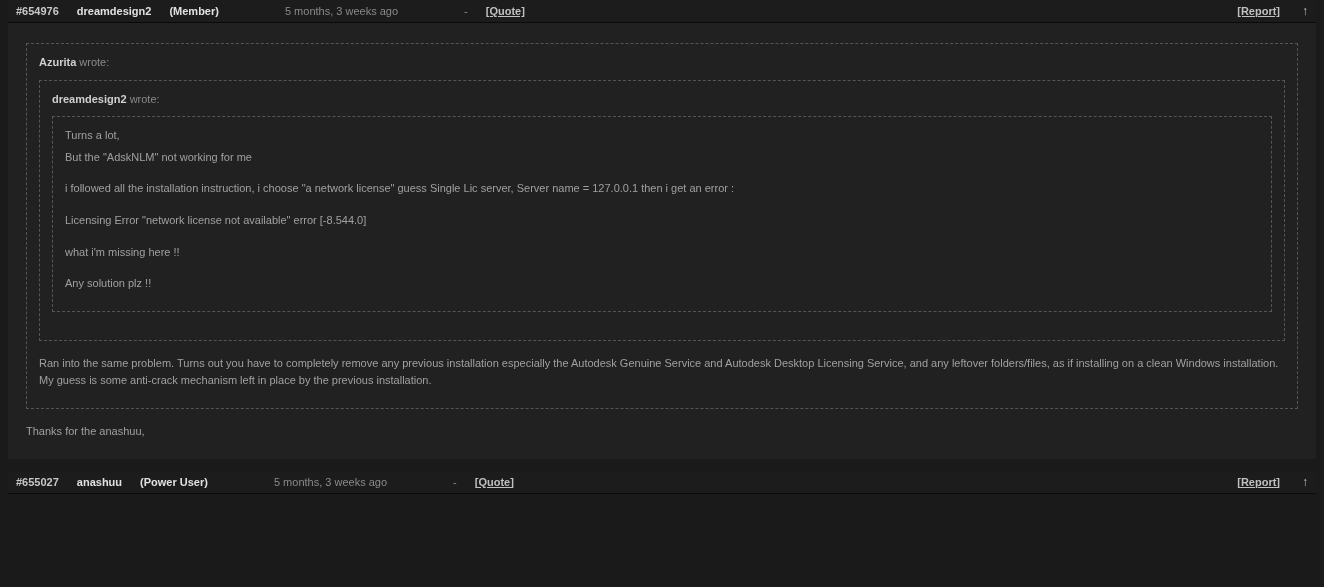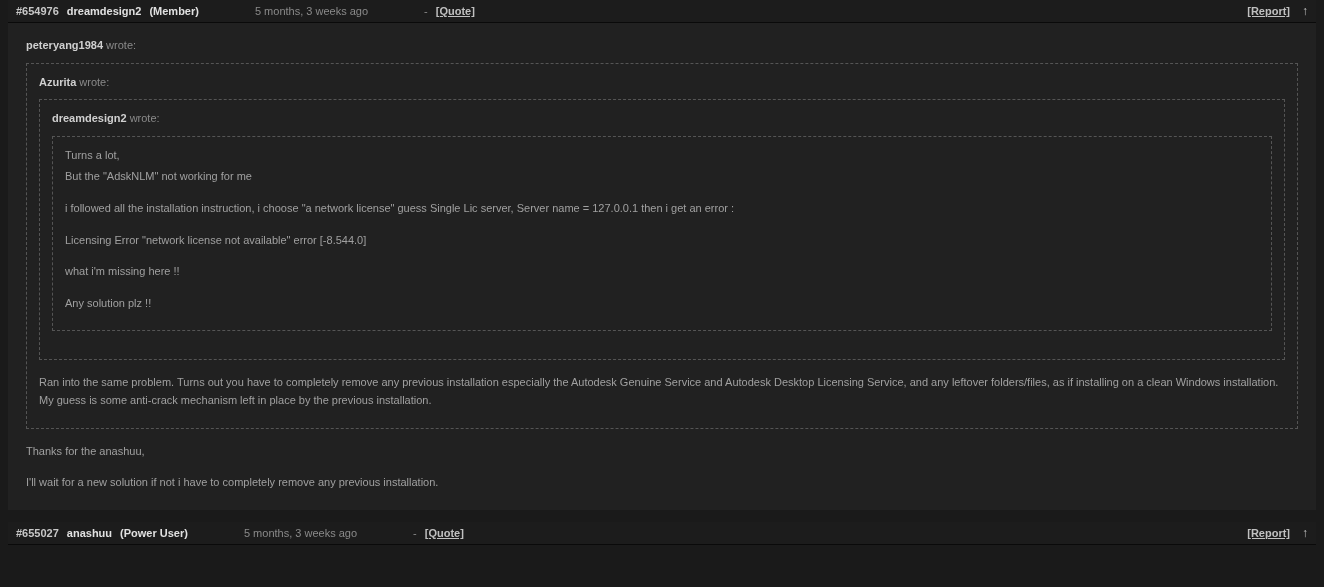--- a/index.html
+++ b/index.html
@@ -19,21 +19,21 @@
     border-bottom: 1px solid #0a0a0a;
     padding: 4px 8px;
     display: flex;
     justify-content: space-between;
     align-items: center;
     color: #c8c8c8;
   }
   .post-header .left, .post-header .right {
     display: flex;
     align-items: center;
-    gap: 8px;
+    gap: 18px;
   }
   .post-id { color: #c8c8c8; font-weight: bold; }
   .username { color: #e0e0e0; font-weight: bold; }
   .rank { color: #e0e0e0; font-weight: bold; }
   .time { color: #8a8a8a; margin-left: 48px; }
   .action { color: #c0c0c0; font-weight: bold; text-decoration: underline; }
   .arrow-up { color: #c0c0c0; font-size: 12px; margin-left: 4px; }
   .post-body { padding: 14px 18px; line-height: 1.6; }
   .quote-box {
     border: 1px dashed #555;
@@ -58,23 +58,20 @@
       <span class="time"> - </span>
       <span class="action">[Quote]</span>
     </div>
     <div class="right">
       <span class="action">[Report]</span>
       <span class="arrow-up">↑</span>
     </div>
   </div>
   <div class="post-body">
 
-    <div class="quote-attr">
-      <span class="quser">peteryang1984</span><span> wrote:</span>
-    </div>
     <div class="quote-box">
 
       <div class="quote-attr">
         <span class="quser">Azurita</span><span> wrote:</span>
       </div>
       <div class="quote-box">
 
         <div class="quote-attr">
           <span class="quser">dreamdesign2</span><span> wrote:</span>
         </div>
@@ -86,21 +83,20 @@
           <div class="body-para body-line">what i'm missing here !!</div>
           <div class="body-para body-line">Any solution plz !!</div>
         </div>
 
       </div>
 
       <div class="body-para body-line">Ran into the same problem. Turns out you have to completely remove any previous installation especially the Autodesk Genuine Service and Autodesk Desktop Licensing Service, and any leftover folders/files, as if installing on a clean Windows installation. My guess is some anti-crack mechanism left in place by the previous installation.</div>
     </div>
 
     <div class="body-para body-line">Thanks for the anashuu,</div>
-    <div class="body-para body-line">I'll wait for a new solution if not i have to completely remove any previous installation.</div>
   </div>
 </div>
 
 <div class="post">
   <div class="post-header">
     <div class="left">
       <span class="post-id">#655027</span>
       <span class="username">anashuu</span>
       <span class="rank">(Power User)</span>
       <span class="time">5 months, 3 weeks ago</span>

